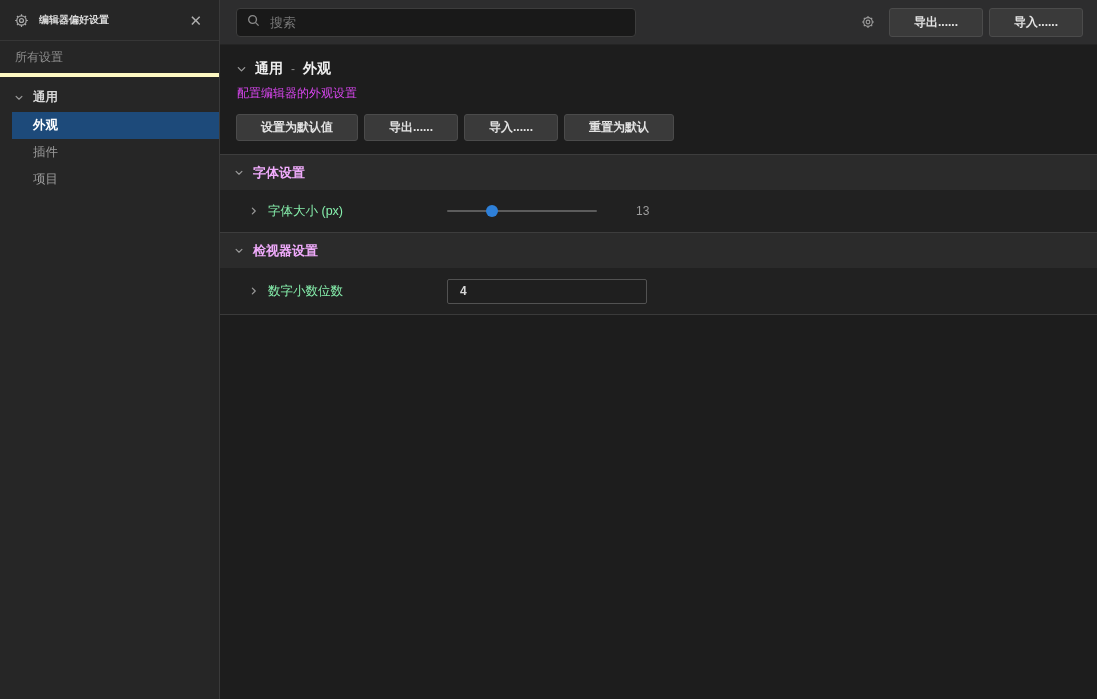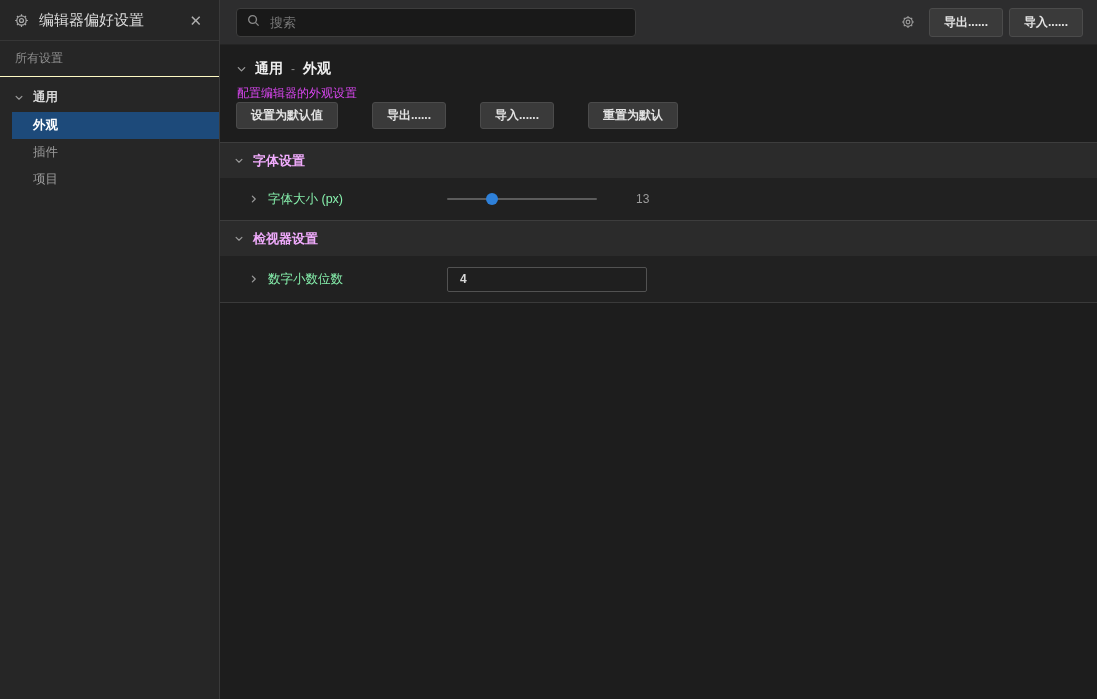--- a/index.html
+++ b/index.html
@@ -22,34 +22,34 @@
     display:flex; flex-direction:column;
   }
   .sb-header {
     height:41px; min-height:41px;
     display:flex; align-items:center;
     padding:0 14px;
     border-bottom:1px solid #363636;
   }
   .sb-title {
     flex:1; margin-left:10px;
-    font-size:15px; font-weight:400; color:#dcdcdc;
+    font-size:10px; font-weight:700; color:#dcdcdc;
     white-space:nowrap;
   }
   .icon-gear { color:#a8a8a8; display:flex; align-items:center; }
   .sb-close {
     color:#aeaeae; font-size:15px; line-height:1;
     cursor:pointer; padding:2px 3px;
   }
   .sb-all {
     height:36px; min-height:36px;
     display:flex; align-items:center;
     padding:0 15px;
     color:#8f8f8f; font-size:12px;
-    border-bottom:1px solid #fef9c3;
+    border-bottom:4px solid #fef9c3;
   }
   .tree { padding-top:6px; }
   .tree-group {
     height:29px; display:flex; align-items:center;
     padding:0 14px; gap:9px;
     color:#d8d8d8; font-weight:700; font-size:12.5px;
     cursor:pointer;
   }
   .tree-child {
     height:27px; display:flex; align-items:center;
@@ -93,33 +93,33 @@
   .search input::placeholder { color:#787878; }
   .toolbar-spacer { flex:1; }
   .tb-gear { margin-right:14px; cursor:pointer; }
 
   .btn {
     background:#3a3a3a;
     border:1px solid #4b4b4b; border-radius:3px;
     color:#e3e3e3;
     font-size:12px; font-weight:700;
     font-family: "Liberation Sans", "DejaVu Sans", sans-serif;
-    height:29px; padding:0 14px;
+    height:29px; padding:0 24px;
     cursor:pointer; white-space:nowrap;
   }
   .btn + .btn { margin-left:6px; }
 
   .content { flex:1; overflow:auto; }
 
   .page-head { padding:15px 16px 13px 16px; }
   .ph-title { display:flex; align-items:center; gap:8px; }
   .ph-group, .ph-item { font-size:14px; font-weight:700; color:#efefef; }
   .ph-sep { color:#8a8a8a; font-size:12px; }
   .ph-sub { margin-top:7px; color:#d946ef; font-size:12px; padding-left:1px; }
-  .ph-actions { display:flex;gap:28px; }
+  .ph-actions { margin-top:12px; display:flex; }
   .ph-actions .btn { height:27px; }
 
   .sec-head {
     height:36px;
     background:#2b2b2b;
     border-top:1px solid #3d3d3d;
     display:flex; align-items:center; gap:9px;
     padding:0 14px;
     color:#f0abfc; font-weight:700; font-size:13px;
     cursor:pointer;

